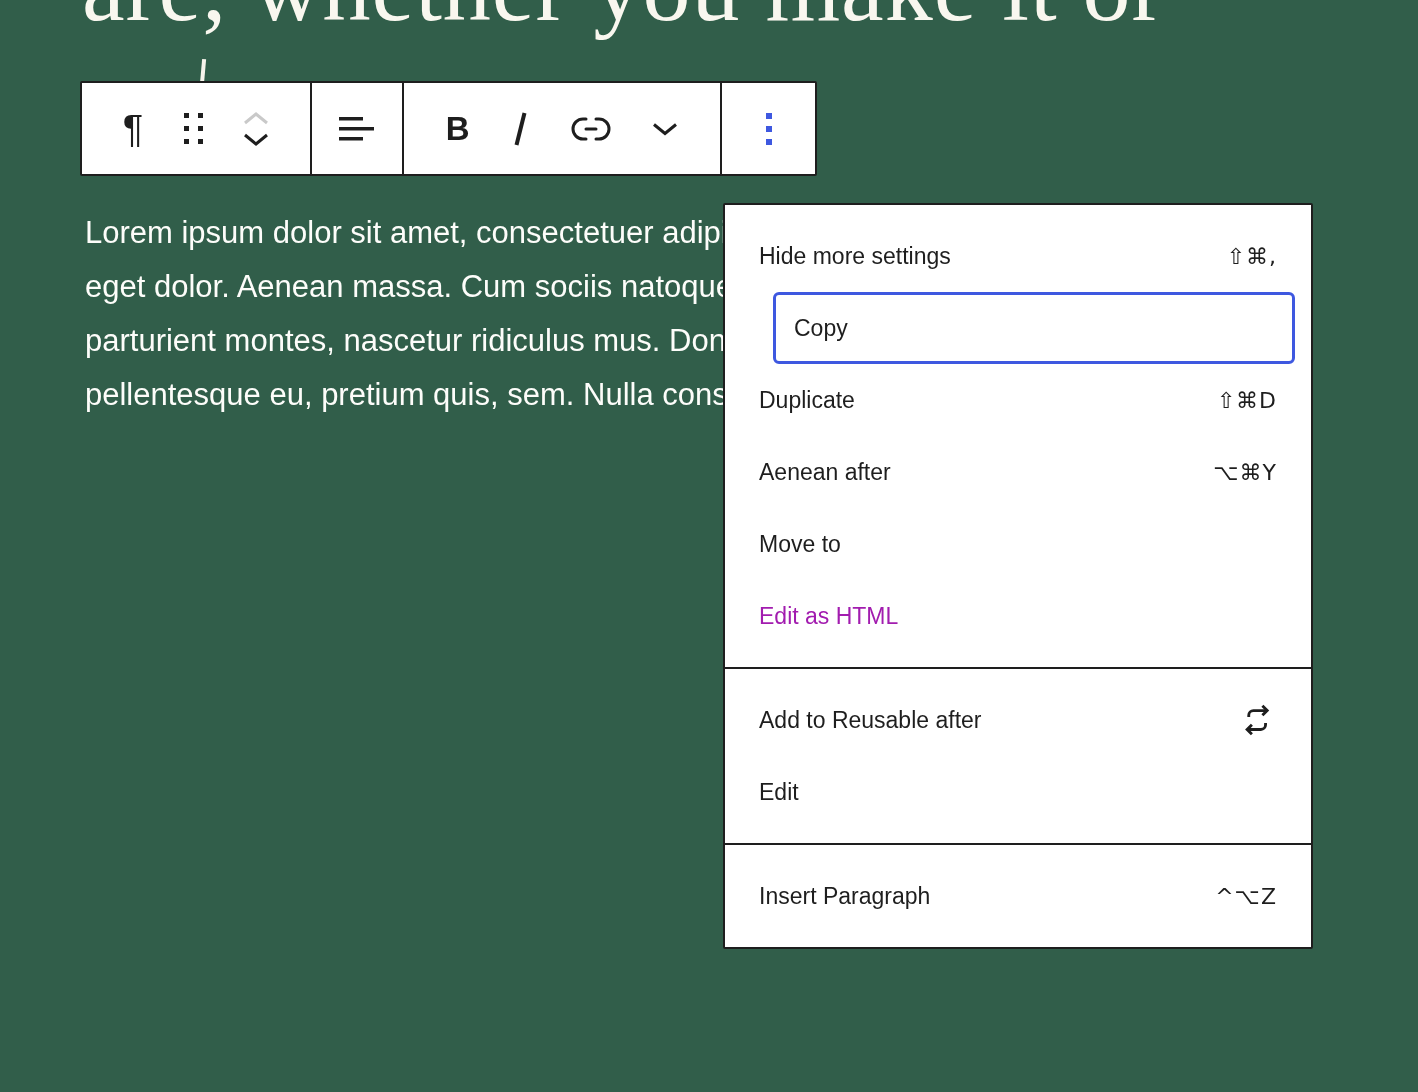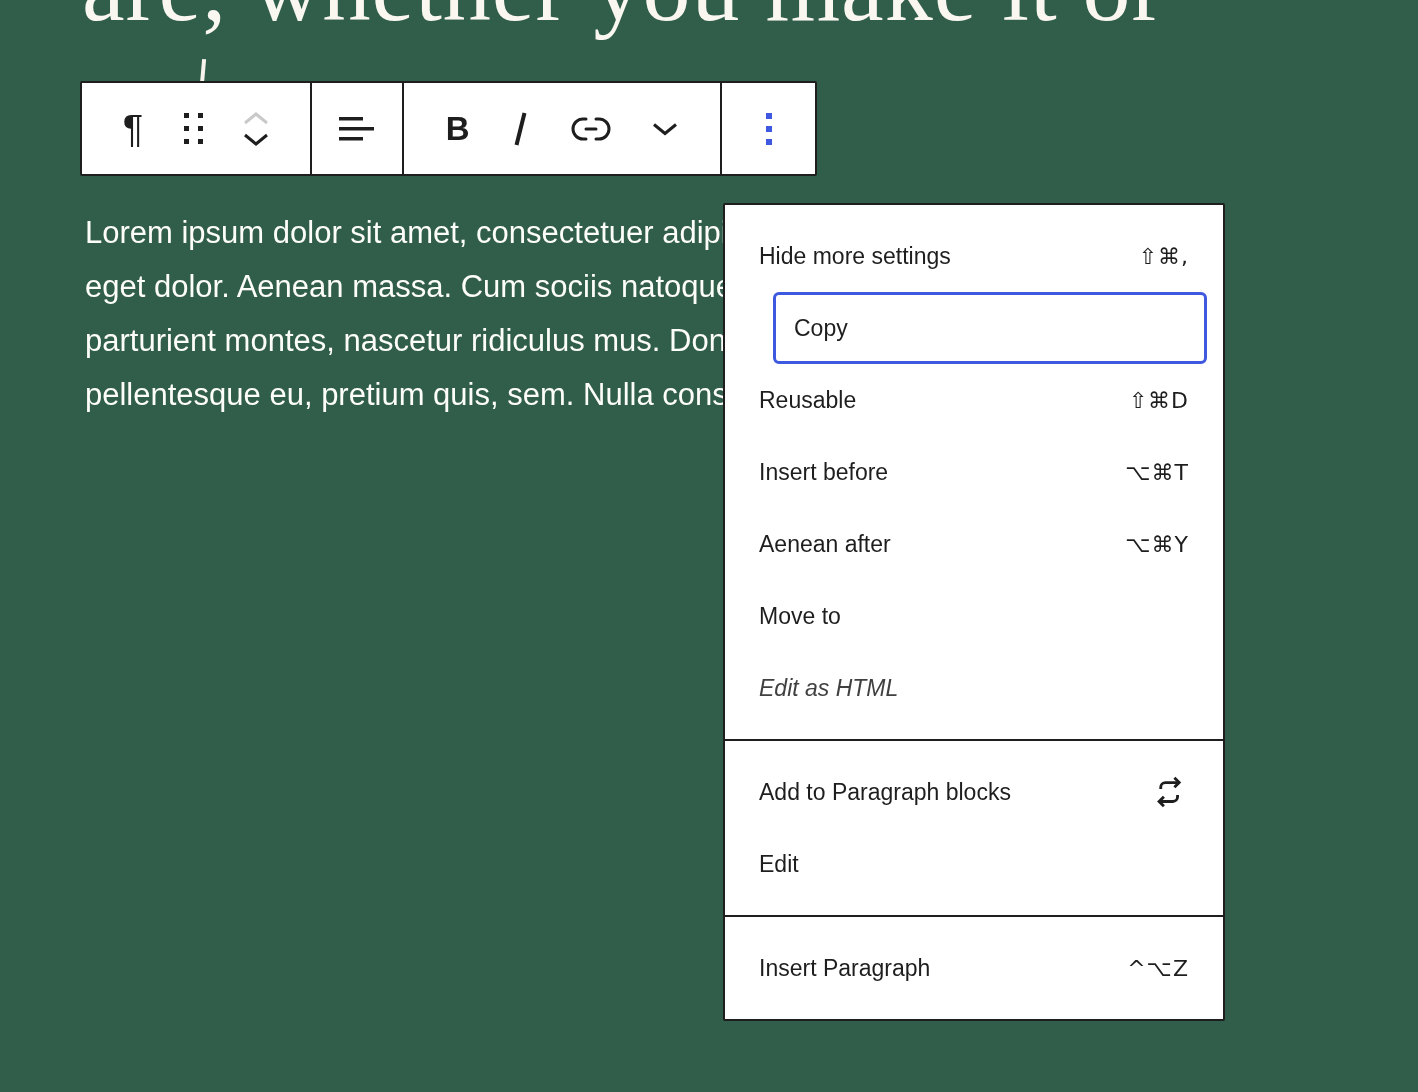--- a/index.html
+++ b/index.html
@@ -86,21 +86,21 @@
   .mover { display: flex; flex-direction: column; gap: 8px; align-items: center; }
   .bold-glyph { font-size: 33px; font-weight: 800; color: #1e1e1e; line-height: 1; }
   .options-dots { display: flex; flex-direction: column; gap: 7px; }
   .options-dots i { width: 6px; height: 6px; display: block; }
 
   
   .options-menu {
     position: absolute;
     left: 723px;
     top: 203px;
-    width: 502px;
+    width: 590px;
     background: #fff;
     border: 2px solid #1e1e1e;
     border-radius: 2px;
     z-index: 10;
   }
   .menu-section { padding: 15px 0; }
   .menu-section + .menu-section { border-top: 2px solid #1e1e1e; }
   .menu-item {
     height: 72px;
     margin: 0 16px;
@@ -114,21 +114,21 @@
     background: #fff;
     border-radius: 6px;
   }
   .menu-item.focused { border: 3px solid #3E58E0; margin-left: 48px; }
   .menu-item .shortcut {
     font-family: "DejaVu Sans", sans-serif;
     font-size: 22px;
     color: #1e1e1e;
     letter-spacing: 1px;
   }
-  .menu-item.link-style .mi-label { color: #404040; font-style: italic; }
+  .menu-item.link-style .mi-label { color: #a21caf; }
 </style>
 </head>
 <body>
 
 <h1 class="post-title">are, whether you make it or</h1>
 <div class="title-caret"></div>
 
 <div class="paragraph-block">
   <div class="pline">Lorem ipsum dolor sit amet, consectetuer adipiscing elit. Aenean commodo ligula</div>
   <div class="pline">eget dolor. Aenean massa. Cum sociis natoque penatibus et magnis dis</div>
@@ -214,44 +214,40 @@
   <div class="menu-section">
     <div class="menu-item">
       <span class="mi-label">Hide more settings</span>
       <span class="shortcut">⇧⌘,</span>
     </div>
     <div class="menu-item focused">
       <span class="mi-label">Copy</span>
       <span class="shortcut"></span>
     </div>
     <div class="menu-item">
-      <span class="mi-label">Reusable</span>
+      <span class="mi-label">Duplicate</span>
       <span class="shortcut">⇧⌘D</span>
-    </div>
-    <div class="menu-item">
-      <span class="mi-label">Insert before</span>
-      <span class="shortcut">⌥⌘T</span>
     </div>
     <div class="menu-item">
       <span class="mi-label">Aenean after</span>
       <span class="shortcut">⌥⌘Y</span>
     </div>
     <div class="menu-item">
       <span class="mi-label">Move to</span>
       <span class="shortcut"></span>
     </div>
     <div class="menu-item link-style">
       <span class="mi-label">Edit as HTML</span>
       <span class="shortcut"></span>
     </div>
   </div>
 
   <div class="menu-section">
     <div class="menu-item">
-      <span class="mi-label">Add to Paragraph blocks</span>
+      <span class="mi-label">Add to Reusable after</span>
       <svg width="40" height="36" viewBox="0 0 24 24">
         <path d="M6.5 10 V8.8 A3.1 3.1 0 0 1 9.6 5.7 H18.2" fill="none" stroke="#1e1e1e" stroke-width="1.9"></path>
         <path d="M15.6 2.5 L18.8 5.7 L15.6 8.9" fill="none" stroke="#1e1e1e" stroke-width="1.9"></path>
         <path d="M17.7 14 V15.2 A3.1 3.1 0 0 1 14.6 18.3 H6" fill="none" stroke="#1e1e1e" stroke-width="1.9"></path>
         <path d="M8.6 15.1 L5.4 18.3 L8.6 21.5" fill="none" stroke="#1e1e1e" stroke-width="1.9"></path>
       </svg>
     </div>
     <div class="menu-item">
       <span class="mi-label">Edit</span>
       <span class="shortcut"></span>

